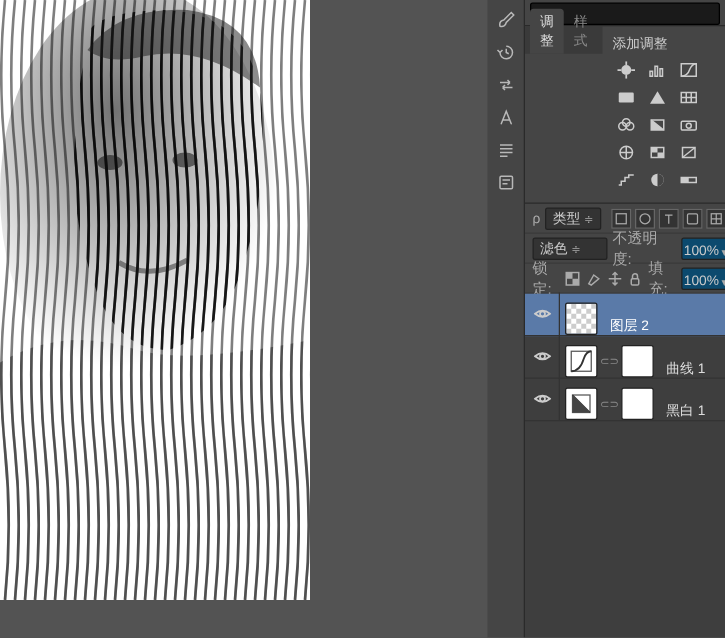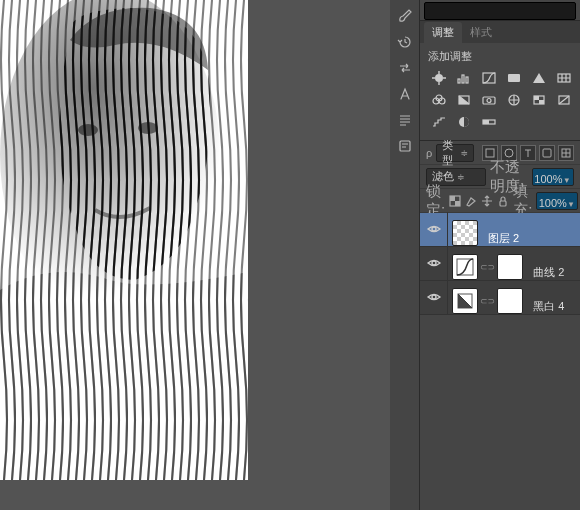--- a/index.html
+++ b/index.html
@@ -4,21 +4,21 @@
 <style>
 *{box-sizing:border-box;margin:0;padding:0;font-family:"Microsoft YaHei",Arial,sans-serif;font-size:11px;color:#ccc;-webkit-user-select:none;user-select:none}
 body{background:#535353;width:580px;height:510px;overflow:hidden;position:relative}
 .canvas-area{position:absolute;left:0;top:0;width:248px;height:480px;background:#fff;overflow:hidden}
 .canvas-area svg{width:100%;height:100%}
 .toolstrip{position:absolute;left:390px;top:0;width:30px;height:510px;background:#454545;border-right:1px solid #2a2a2a;display:flex;flex-direction:column;align-items:center;padding-top:4px;gap:2px}
 .toolstrip .tbtn{width:24px;height:24px;display:flex;align-items:center;justify-content:center;cursor:pointer;border-radius:2px}
 .toolstrip .tbtn svg{width:16px;height:16px;stroke:#b8b8b8;fill:none;stroke-width:1.2}
 .panels{position:absolute;left:420px;top:0;right:0;height:510px;background:#454545;display:flex;flex-direction:column}
 .topswatch{height:18px;background:#1a1a1a;border:1px solid #000;margin:2px 4px 0 4px;border-radius:2px}
-.panel{border-top:1px solid #2a2a2a;display:flex;flex-direction:column}
+.panel{border-top:1px solid #2a2a2a;display:flex;flex-direction:row}
 .tabs{display:flex;height:22px;align-items:flex-end;padding:0 4px;background:#3a3a3a}
 .tabs span{padding:3px 8px;background:#454545;border-radius:3px 3px 0 0;color:#ddd;cursor:pointer;font-size:11px}
 .tabs span.inactive{background:transparent;color:#888}
 .adj-body{padding:6px 2px 10px 8px}
 .adj-label{color:#ccc;font-size:11px;margin-bottom:6px}
 .adj-grid{display:flex;flex-wrap:wrap;gap:6px 7px;padding:0 2px}
 .adj-grid .ai{width:18px;height:16px;display:flex;align-items:center;justify-content:center;cursor:pointer}
 .adj-grid .ai svg{width:16px;height:14px;stroke:#ccc;fill:none;stroke-width:1.2}
 .adj-grid .ai.fill svg{fill:#ccc;stroke:none}
 .layer-body{display:flex;flex-direction:column}
@@ -41,21 +41,21 @@
 .eye svg{width:14px;height:14px;stroke:#ccc;fill:none;stroke-width:1.4}
 .lthumbs{display:flex;align-items:center;gap:2px;padding:0 4px}
 .thumb{width:26px;height:26px;background:#fff;border:1px solid #222;border-radius:2px;display:flex;align-items:center;justify-content:center;overflow:hidden}
 .thumb.checker{background:repeating-conic-gradient(#ccc 0 25%,#fff 0 50%) 0 0/8px 8px}
 .thumb svg{width:20px;height:20px}
 .thumb.mask{background:#fff}
 .lname{padding-left:6px;color:#ddd;font-size:11px}
 .watermark{position:absolute;top:4px;right:6px;display:flex;flex-direction:column;align-items:flex-end;pointer-events:none}
 .watermark .w1{font-size:13px;font-weight:bold;color:#fff;text-shadow:0 0 2px #000,0 0 3px #000}
 .watermark .w2{font-size:10px;color:#fff;text-shadow:0 0 2px #000}
-.lbl{color:#aaa;font-size:15px}
+.lbl{color:#aaa;font-size:12px}
 </style>
 </head>
 <body>
 
 <div class="canvas-area">
 <svg viewBox="0 0 248 480" preserveAspectRatio="xMidYMid slice">
 <defs>
 <pattern id="waves" x="0" y="0" width="16" height="480" patternUnits="userSpaceOnUse">
 <path d="M4 0 Q -2 60 4 120 Q 10 180 4 240 Q -2 300 4 360 Q 10 420 4 480" stroke="#171717" stroke-width="2.1" fill="none"></path>
 <path d="M12 0 Q 6 60 12 120 Q 18 180 12 240 Q 6 300 12 360 Q 18 420 12 480" stroke="#171717" stroke-width="2.1" fill="none"></path>
@@ -338,42 +338,42 @@
 <div class="lthumbs">
 <div class="thumb">
                 <svg viewBox="0 0 20 20">
                   <rect x="2" y="2" width="16" height="16" fill="none" stroke="#555"></rect>
                   <path d="M2 18 Q9 18 12 8 Q14 2 18 2" stroke="#333" fill="none" stroke-width="1.5"></path>
                 </svg>
               </div>
 <span style="color:#888;font-size:9px">⊂⊃</span>
 <div class="thumb mask"></div>
 </div>
-<div class="lname">曲线 2</div>
+<div class="lname">曲线 1</div>
 </div>
 
 <div class="layer">
 <div class="eye">
               <svg viewBox="0 0 14 14">
                 <path d="M1 7 Q7 2 13 7 Q7 12 1 7 Z"></path>
                 <circle cx="7" cy="7" r="2"></circle>
               </svg>
             </div>
 <div class="lthumbs">
 <div class="thumb">
                 <svg viewBox="0 0 20 20">
                   <rect x="3" y="3" width="14" height="14" fill="none" stroke="#555"></rect>
                   <path d="M3 3 L17 17" stroke="#333"></path>
                   <path d="M3 3 L3 17 L17 17 Z" fill="#444"></path>
                 </svg>
               </div>
 <span style="color:#888;font-size:9px">⊂⊃</span>
 <div class="thumb mask"></div>
 </div>
-<div class="lname">黑白 4</div>
+<div class="lname">黑白 1</div>
 </div>
 
 
 
 </div>
 </div>
 </div>
 
 </div>
 

